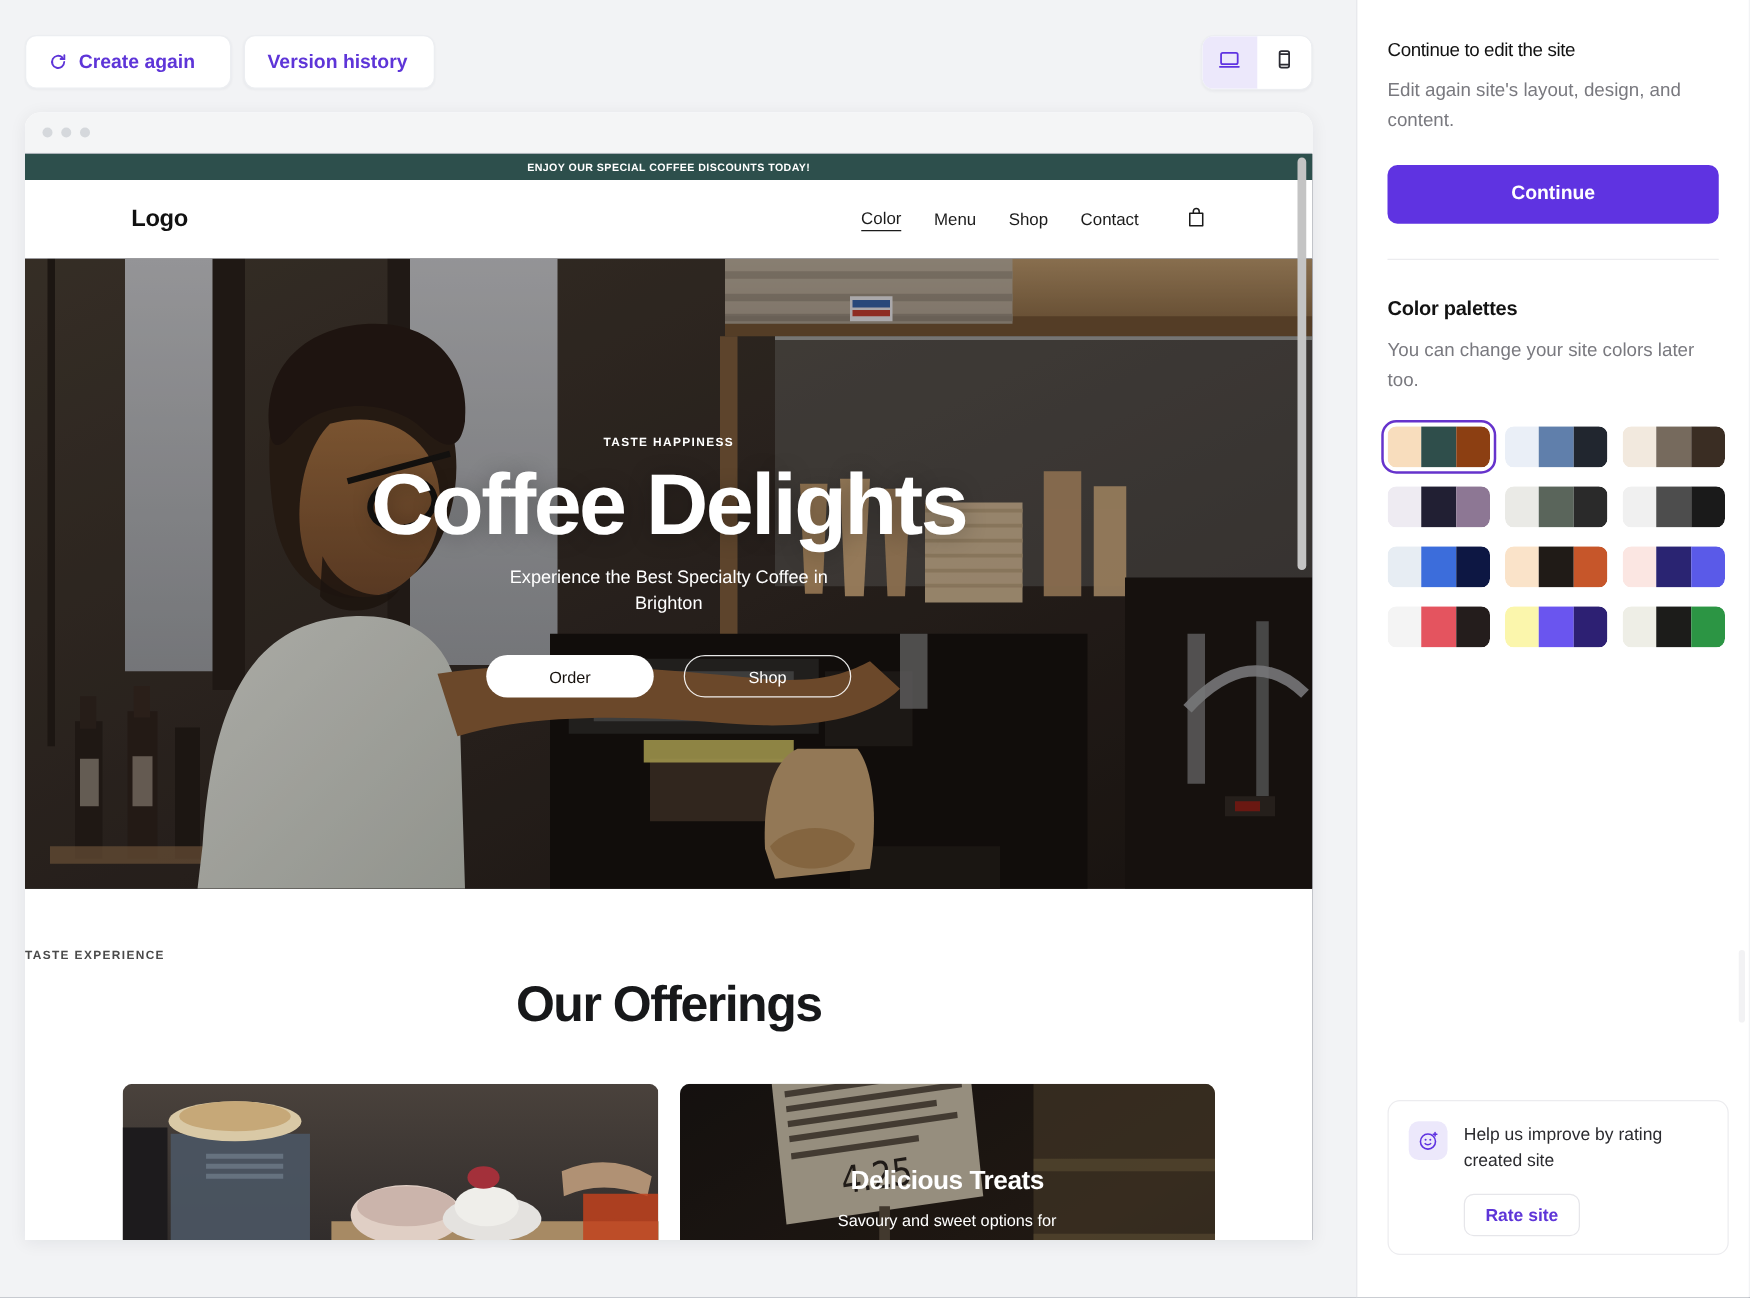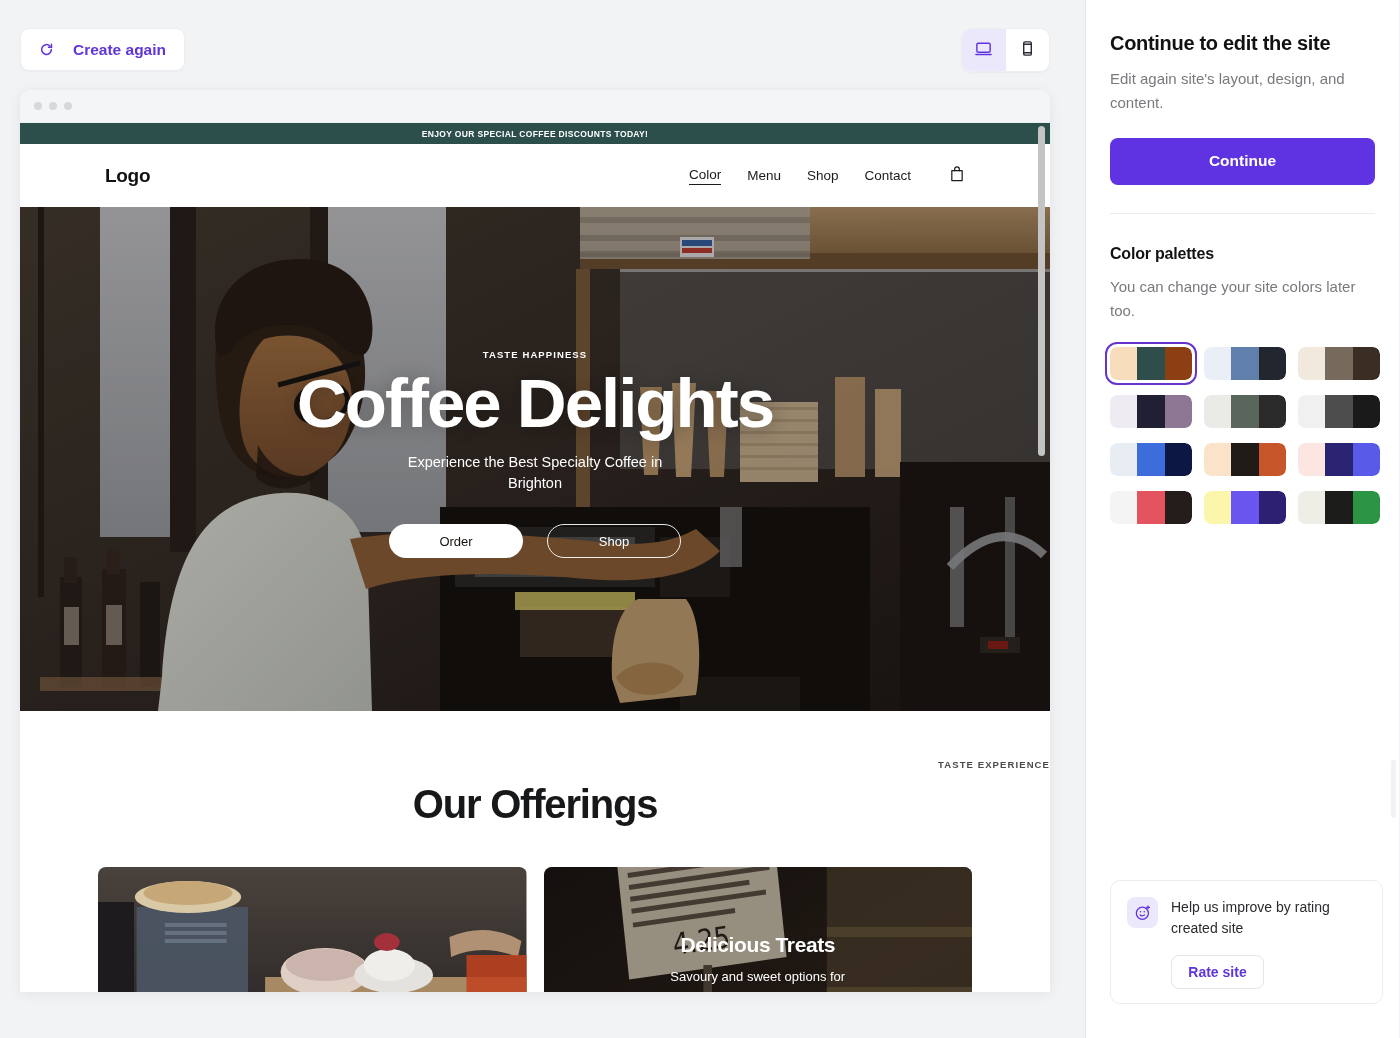--- a/index.html
+++ b/index.html
@@ -19,21 +19,21 @@
     border-right: 1px solid #e5e6ea;
     overflow: hidden;
   }
 
   .toolbar {
     position: absolute; top: 0; left: 0; right: 0; height: 92px;
   }
   .btn-create, .btn-version {
     position: absolute; top: 28px; height: 43px;
     background: #fff; border: 1px solid #eceef1; border-radius: 9px;
-    display: flex; align-items: center; justify-content: space-between; gap: 9px;
+    display: flex; align-items: center; justify-content: flex-start; gap: 9px;
     color: #5e35d8; font-weight: bold; font-size: 15.5px;
     cursor: pointer; box-shadow: 0 1px 2px rgba(16,24,40,.04);
     padding: 0 18px;
   }
   .btn-create { left: 20px; width: 165px; }
   .btn-version { left: 195px; width: 153px; }
   .refresh-ic { width: 15px; height: 15px; display:block; }
 
   .device-toggle {
     position: absolute; top: 28px; left: 961px;
@@ -104,21 +104,21 @@
     width: 134px; height: 34px; border-radius: 20px;
     display: flex; align-items: center; justify-content: center;
     font-size: 13px; cursor: pointer;
   }
   .hero-btn.solid { background: #fff; color: #16110d; }
   .hero-btn.outline { background: transparent; color: #fff; border: 1px solid rgba(255,255,255,.9); }
 
   
   .offerings { background: #fff; padding-top: 48px; }
   .off-eyebrow {
-    text-align: right; font-size: 9.5px; font-weight: bold;
+    text-align: left; font-size: 9.5px; font-weight: bold;
     letter-spacing: 1.1px; color: #4a4a4a;
   }
   .off-title {
     text-align: center; font-size: 40px; font-weight: bold;
     color: #17181a; letter-spacing: -1.2px; margin-top: 12px;
   }
   .off-cards { display: flex; gap: 17px; padding: 40px 78px 0 78px; }
   .off-card {
     flex: 1; height: 260px; border-radius: 8px; overflow: hidden;
     position: relative;
@@ -138,21 +138,21 @@
   .prev-scrollbar {
     position: absolute; top: 36px; right: 5px; width: 7px; height: 330px;
     background: #c4c4c4; border-radius: 4px; z-index: 30; cursor: pointer;
   }
 
   
   .sidebar {
     position: relative; width: 313px; height: 1038px; background: #fff;
     padding: 32px 24px 0 24px; overflow: hidden;
   }
-  .sb-title { font-size: 20px; font-weight: bold; color: #121212; letter-spacing: -.3px; }
+  .sb-title { font-size: 15px; font-weight: normal; color: #121212; letter-spacing: -.3px; }
   .sb-desc { font-size: 15px; color: #79797f; line-height: 1.62; margin-top: 12px; }
   .continue-btn {
     margin-top: 22px; width: 100%; height: 47px; border-radius: 8px;
     background: #5f33e1; color: #fff; font-size: 15.5px; font-weight: bold;
     display: flex; align-items: center; justify-content: center; cursor: pointer;
     border: none;
   }
   .sb-divider { margin-top: 28px; height: 1px; background: #ececef; }
   .sb-sub { font-size: 16px; font-weight: bold; color: #121212; margin-top: 31px; letter-spacing: -.2px; }
 
@@ -206,20 +206,23 @@
       <div class="btn-create">
         <span>
           <svg class="refresh-ic" viewBox="0 0 16 16" fill="none" stroke="#5e35d8" stroke-width="1.6" stroke-linecap="round">
             <path d="M13.2 8a5.2 5.2 0 1 1-1.6-3.75"></path>
             <path d="M13.3 2.3v3.2h-3.2"></path>
           </svg>
         </span>
         <span>Create again</span>
       </div>
 
+      <div class="btn-version">
+        <span>Version history</span>
+      </div>
 
       <div class="device-toggle">
         <div class="device-btn active">
           <span>
             <svg width="19" height="19" viewBox="0 0 20 20" fill="none" stroke="#5f33e1" stroke-width="1.5">
               <rect x="3" y="4.5" width="14" height="9.5" rx="1.4"></rect>
               <path d="M2 16.3h16" stroke-linecap="round"></path>
             </svg>
           </span>
         </div>

